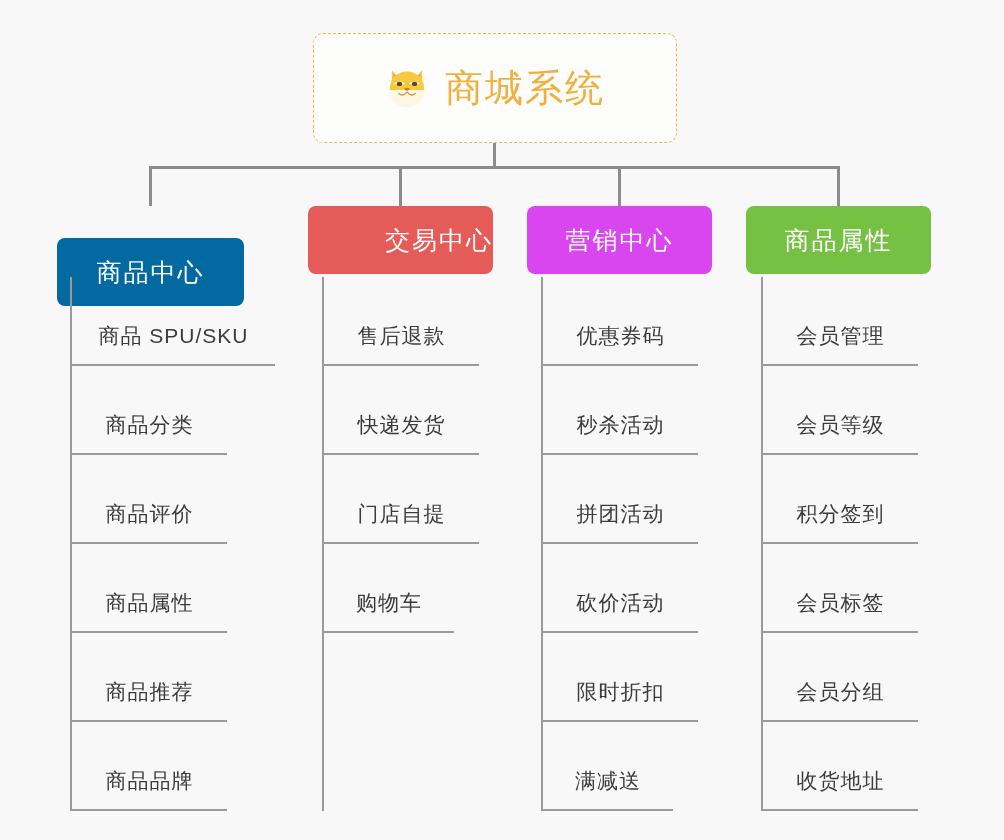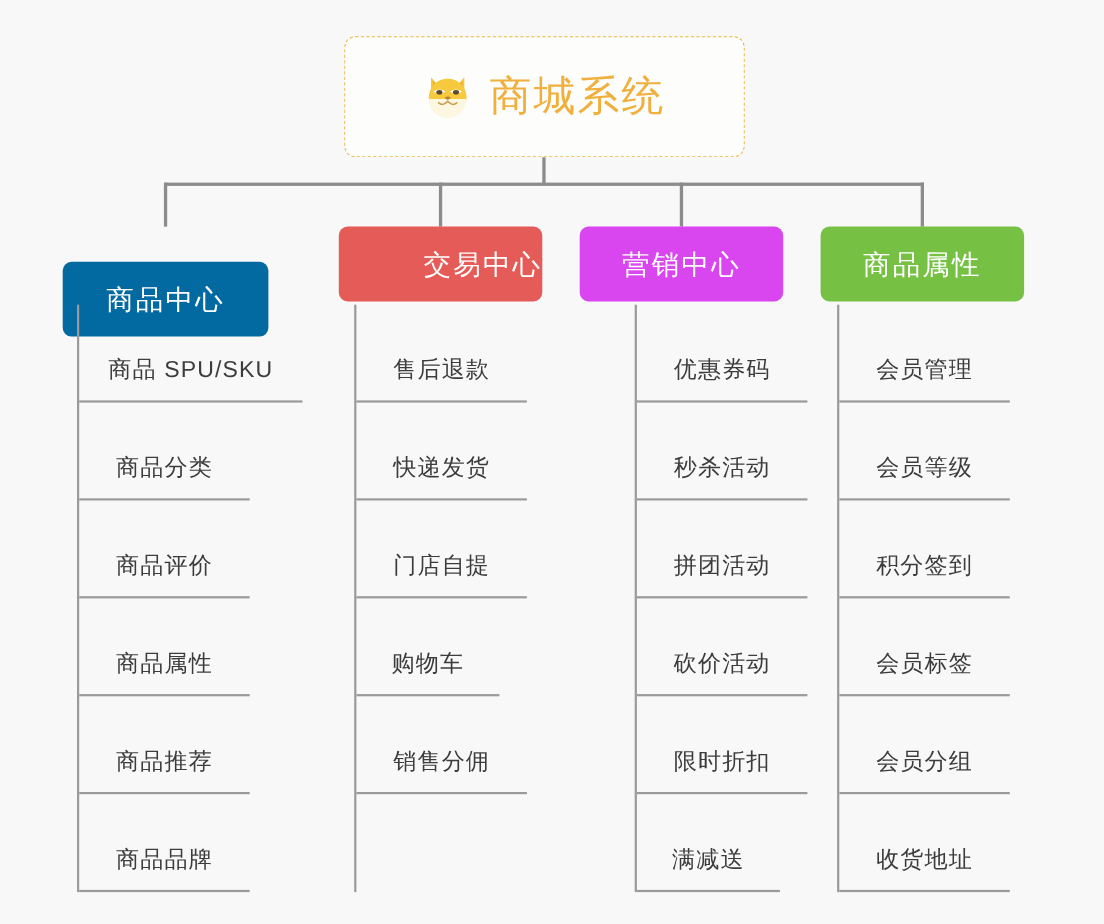--- a/index.html
+++ b/index.html
@@ -178,26 +178,23 @@
       </div>
     <div class="leaf-item" style="width:155px;">
         <span class="leaf-label">快递发货</span>
       </div>
     <div class="leaf-item" style="width:155px;">
         <span class="leaf-label">门店自提</span>
       </div>
     <div class="leaf-item" style="width:130px;">
         <span class="leaf-label">购物车</span>
       </div>
-    <div class="leaf-item" style="width:155px;">
-        <span class="leaf-label">销售分佣</span>
-      </div>
-  </div>
-
-  <div class="leaf-col" style="left:541px; width:160px;margin-left:36px;">
+  </div>
+
+  <div class="leaf-col" style="left:541px; width:160px;">
     <div class="leaf-spine" style="height:534px;"></div>
     <div class="leaf-item" style="width:155px;">
         <span class="leaf-label">优惠券码</span>
       </div>
     <div class="leaf-item" style="width:155px;">
         <span class="leaf-label">秒杀活动</span>
       </div>
     <div class="leaf-item" style="width:155px;">
         <span class="leaf-label">拼团活动</span>
       </div>

